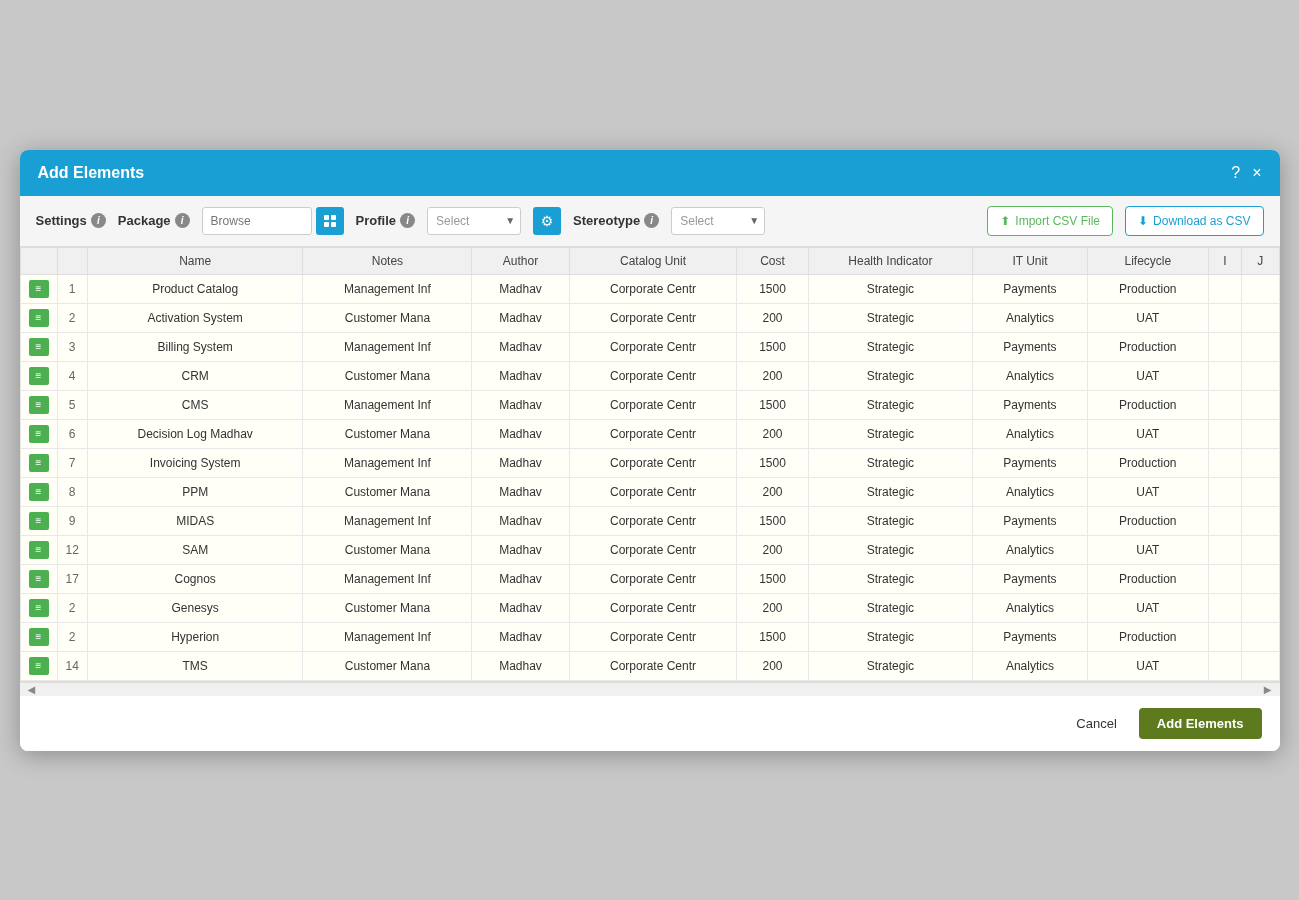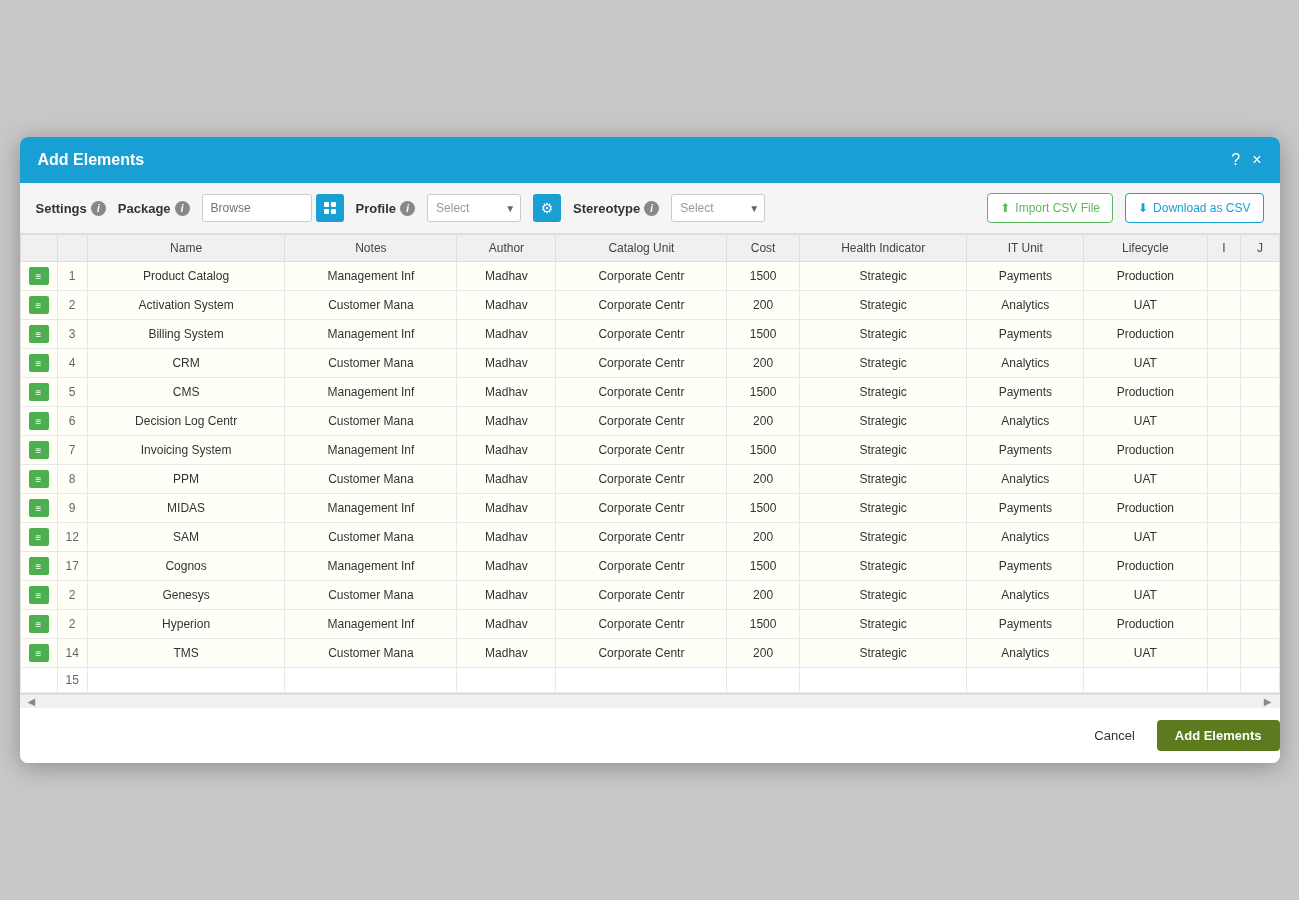--- a/index.html
+++ b/index.html
@@ -246,21 +246,21 @@
       color: #fff;
       font-size: 10px;
     }
     .empty-row td {
       background: #fff !important;
       height: 24px;
     }
 
     
     .footer {
-      padding: 12px 0;
+      padding: 12px 18px;
       display: flex;
       justify-content: flex-end;
       align-items: center;
       gap: 10px;
       background: #fff;
     }
     .btn-cancel {
       background: transparent;
       border: none;
       color: #333;
@@ -468,21 +468,21 @@
         <td>Payments</td>
         <td>Production</td>
         <td></td>
         <td></td>
       </tr>
           <tr>
         <td class="row-icon">
           <span class="row-icon-inner">≡</span>
         </td>
         <td class="row-num">6</td>
-        <td>Decision Log Centr</td>
+        <td>Decision Log Madhav</td>
         <td>Customer Mana</td>
         <td>Madhav</td>
         <td>Corporate Centr</td>
         <td>200</td>
         <td>Strategic</td>
         <td>Analytics</td>
         <td>UAT</td>
         <td></td>
         <td></td>
       </tr>
@@ -604,34 +604,20 @@
         </td>
         <td class="row-num">14</td>
         <td>TMS</td>
         <td>Customer Mana</td>
         <td>Madhav</td>
         <td>Corporate Centr</td>
         <td>200</td>
         <td>Strategic</td>
         <td>Analytics</td>
         <td>UAT</td>
-        <td></td>
-        <td></td>
-      </tr>
-          <tr class="empty-row">
-        <td class="row-icon"></td>
-        <td class="row-num">15</td>
-        <td></td>
-        <td></td>
-        <td></td>
-        <td></td>
-        <td></td>
-        <td></td>
-        <td></td>
-        <td></td>
         <td></td>
         <td></td>
       </tr>
         </tbody>
     </table>
   </div>
 
   <div class="hscroll-bar">
     <span class="hscroll-arrow">◀</span>
     <span class="hscroll-arrow" style="margin-left:auto">▶</span>

